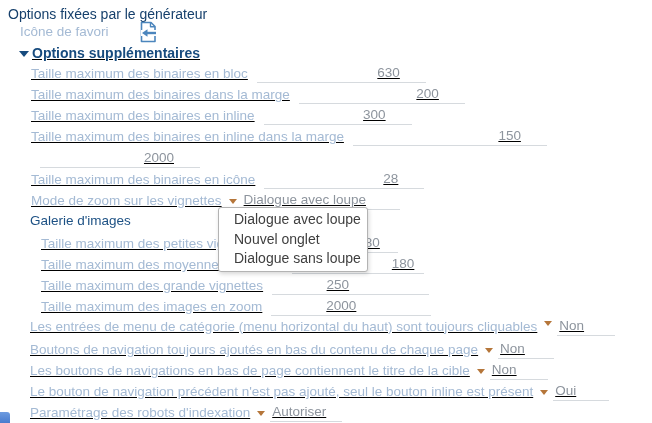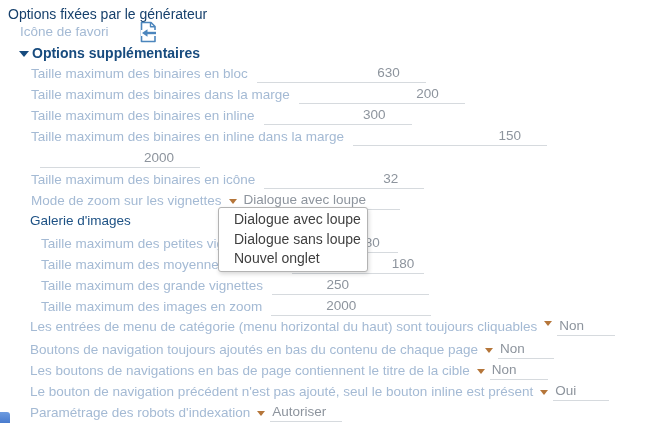--- a/index.html
+++ b/index.html
@@ -3,21 +3,21 @@
 <meta charset="utf-8">
 <style>
   html,body{margin:0;padding:0;background:#ffffff;}
   #app{
     position:relative;width:652px;height:423px;background:#ffffff;overflow:hidden;
     font-family:"Liberation Sans", sans-serif;font-size:13.5px;
     --navy:#16406c;--sectionnavy:#174b7e;--label:#a4bad4;--val:#8d949d;
     --arrow:#b5763a;--line:#d6dade;
   }
   .abs{position:absolute;white-space:nowrap;}
-  .row{position:absolute;height:21px;display:flex;align-items:flex-end;white-space:nowrap;}
+  .row{position:absolute;height:21px;display:flex;align-items:flex-end;white-space:nowrap;text-decoration:underline;}
   .lbl{color:var(--label);line-height:18px;}
   .page-title{color:var(--navy);font-weight:500;font-size:14px;}
   .section-title{color:var(--sectionnavy);font-weight:700;font-size:14px;line-height:18px;}
   .sub-title{color:#1d5184;font-weight:500;line-height:18px;}
   .tri-navy{width:0;height:0;border-left:5px solid transparent;border-right:5px solid transparent;
     border-top:6px solid var(--sectionnavy);margin:0 3px 5px 0;}
   .numfield{display:inline-block;box-sizing:border-box;margin-left:9px;height:19px;line-height:17px;
     border-bottom:1px solid var(--line);color:var(--val);text-align:right;padding-right:26px;}
   .dd-arrow{width:0;height:0;border-left:4px solid transparent;border-right:4px solid transparent;
     border-top:5px solid var(--arrow);margin:0 5px 6px 7px;cursor:pointer;}
@@ -68,21 +68,21 @@
   </div>
   <div class="row" style="left:31px;top:125px;">
     <span class="lbl">Taille maximum des binaires en inline dans la marge</span>
     <span class="numfield" style="width:194px;">150</span>
   </div>
   <div class="row" style="left:31px;top:147px;">
     <span class="numfield" style="width:160px;">2000</span>
   </div>
   <div class="row" style="left:31px;top:168px;">
     <span class="lbl">Taille maximum des binaires en icône</span>
-    <span class="numfield" style="width:160px;">32</span>
+    <span class="numfield" style="width:160px;">28</span>
   </div>
 
   <div class="row" style="left:31px;top:189px;">
     <span class="lbl">Mode de zoom sur les vignettes</span>
     <span class="dd-arrow"></span>
     <span class="dd-value" style="width:158px;">Dialogue avec loupe</span>
   </div>
 
   <div class="abs sub-title" style="left:30px;top:212px;">Galerie d'images</div>
 
@@ -124,19 +124,19 @@
     <span class="dd-value" style="width:56px;">Oui</span>
   </div>
   <div class="row" style="left:30px;top:401px;">
     <span class="lbl">Paramétrage des robots d'indexation</span>
     <span class="dd-arrow"></span>
     <span class="dd-value" style="width:72px;">Autoriser</span>
   </div>
 
   <div class="menu">
     <div class="menu-item">Dialogue avec loupe</div>
+    <div class="menu-item">Nouvel onglet</div>
     <div class="menu-item">Dialogue sans loupe</div>
-    <div class="menu-item">Nouvel onglet</div>
   </div>
 
   <div class="corner-chip"></div>
 
 </div>
 
 </body></html>

